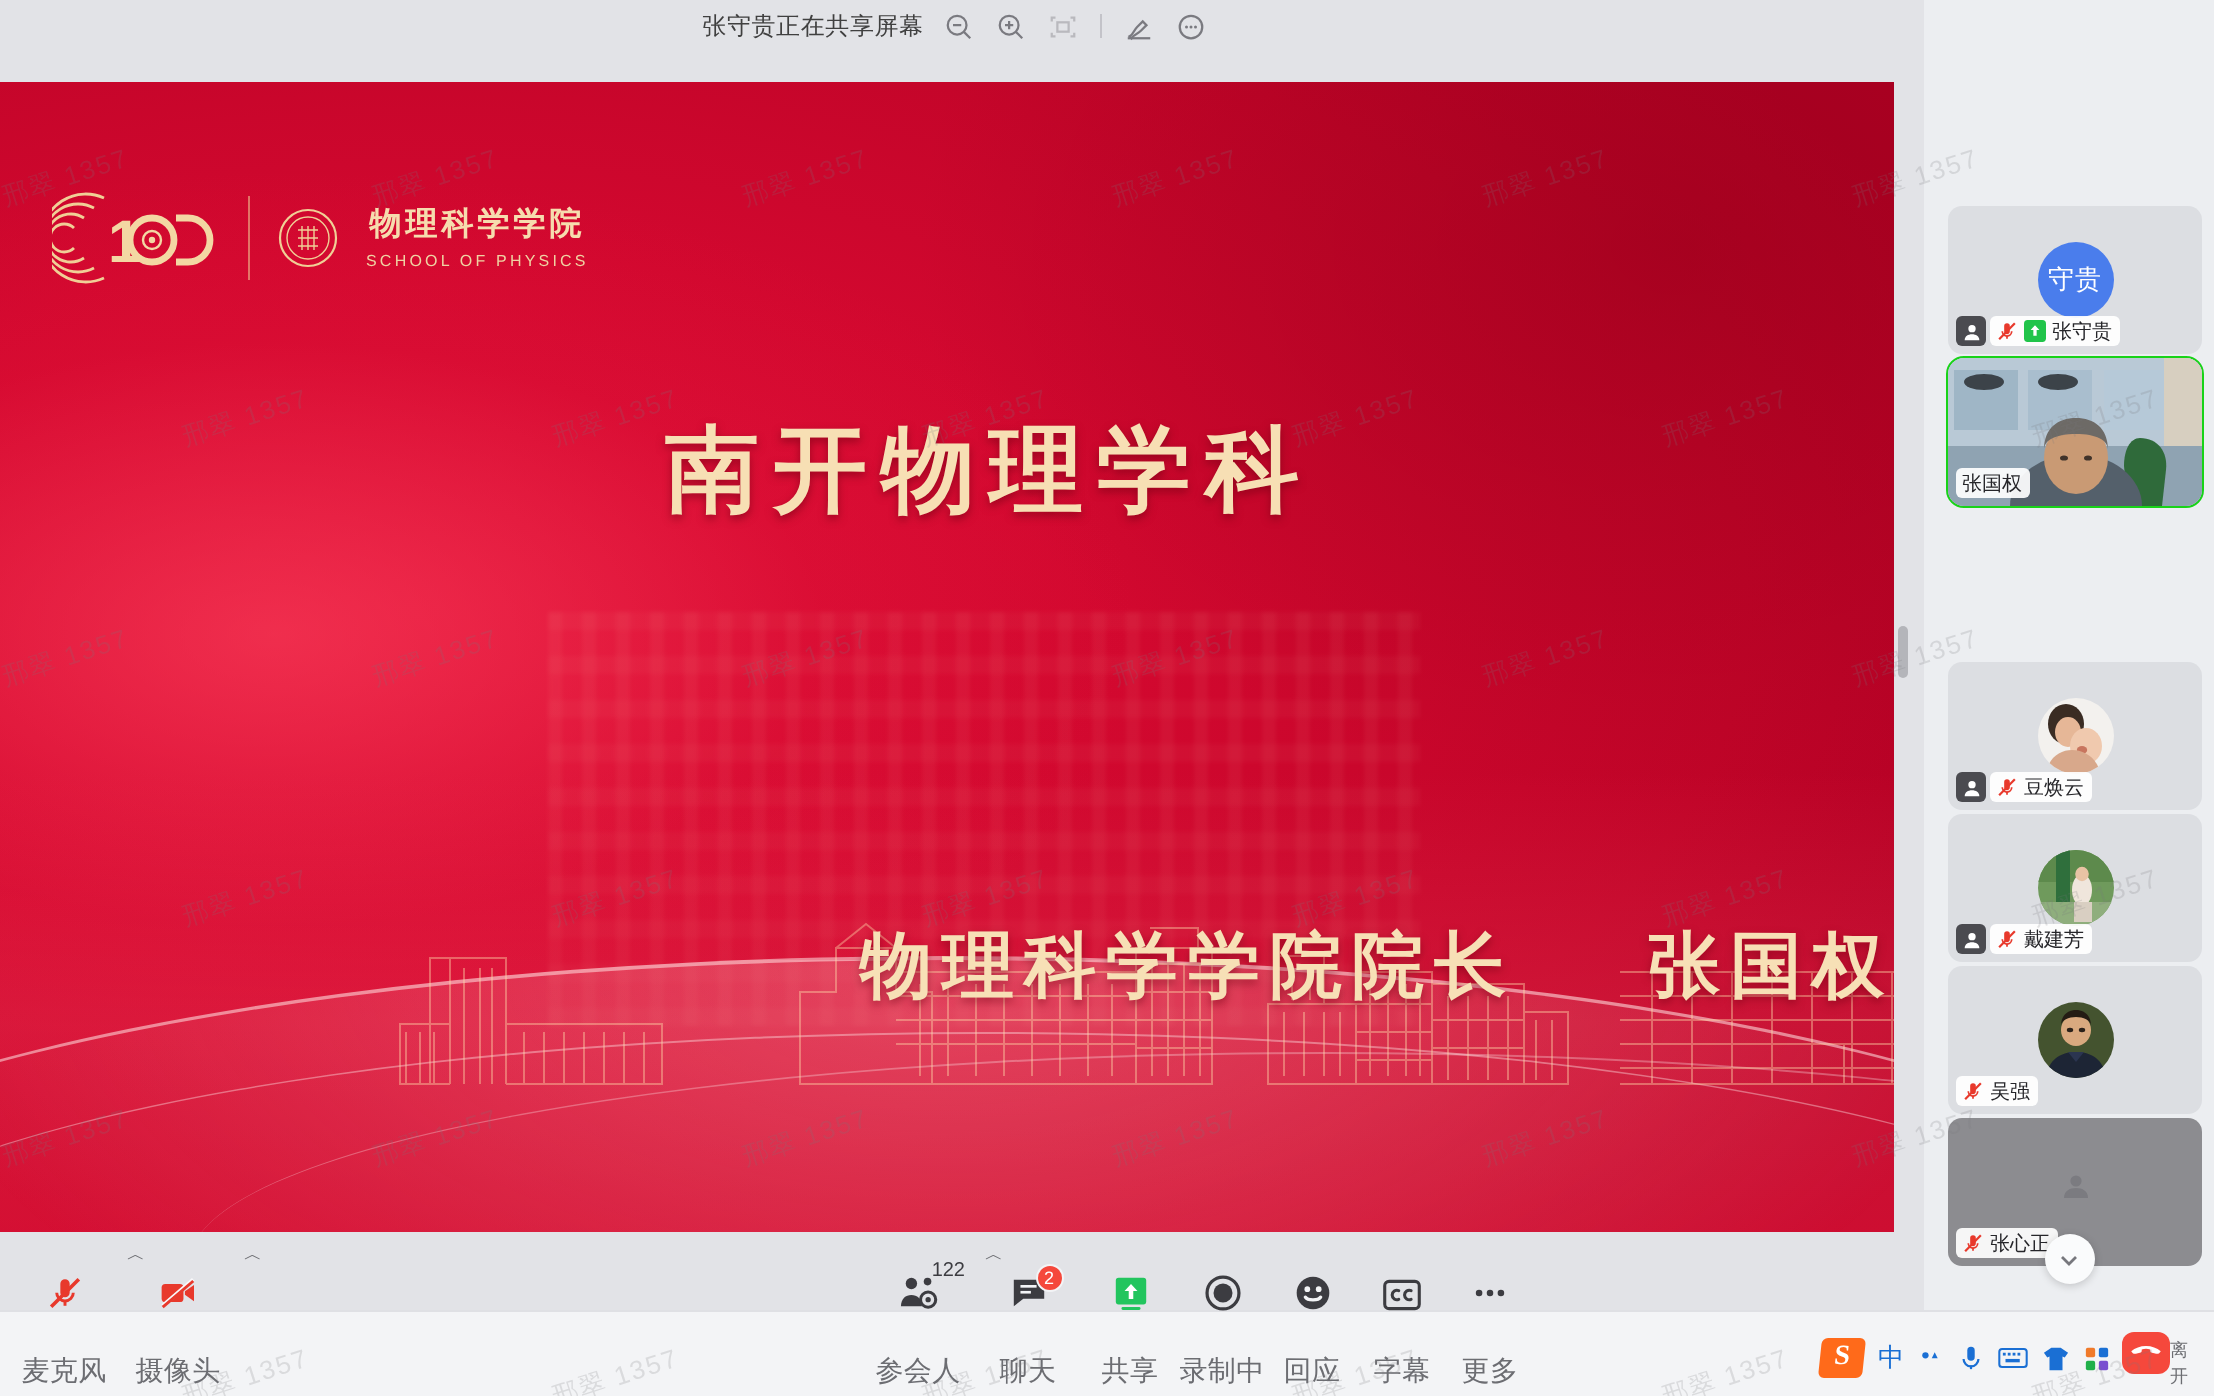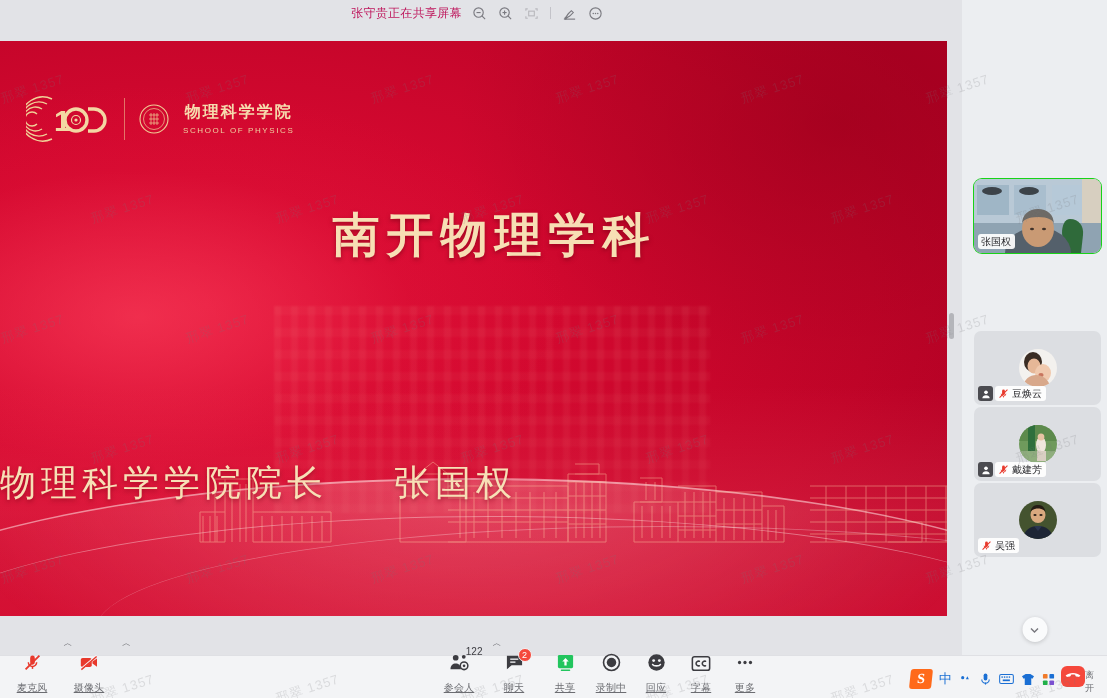--- a/index.html
+++ b/index.html
@@ -27,21 +27,21 @@
     letter-spacing: 1px;
   }
 
   
   .topbar {
     position: absolute; left: 0; top: 0; width: 955px; height: 26px;
     background: #e2e3e7;
     display: flex; align-items: center; justify-content: center;
     gap: 9px; z-index: 20;
   }
-  .topbar .share-text { font-size: 12px; color: #be185d; letter-spacing: .3px; }
+  .topbar .share-text { font-size: 12px; color: #404040; letter-spacing: .3px; }
   .tb-icon {
     width: 17px; height: 17px; display: inline-flex;
     align-items: center; justify-content: center;
     color: #7a7a80; cursor: pointer;
   }
   .tb-icon.disabled { color: #b9b9be; cursor: default; }
   .tb-div { width: 1px; height: 12px; background: #c3c3c9; margin: 0 1px; }
 
   
   .stage {
@@ -131,22 +131,22 @@
     line-height: 1.32;
   }
   .s-title-2 {
     font-family: "Liberation Sans", "DejaVu Sans", sans-serif;
     font-size: 47px; font-weight: 700; letter-spacing: 6px;
     color: #f9e4bd;
     text-shadow: 0 2px 4px rgba(110,0,18,.55);
     line-height: 1.32;
   }
   .s-sub {
-    position: absolute; left: 0; right: 0; top: 418px; text-align: left; z-index: 5;
-    font-size: 36px; font-weight: 400; letter-spacing: 5px;
+    position: absolute; left: 0; right: 0; top: 418px; text-align: right; z-index: 5;
+    font-size: 36px; font-weight: 700; letter-spacing: 5px;
     color: #f7e0b6;
     text-shadow: 0 2px 4px rgba(110,0,18,.5);
   }
   .s-sub .gap { display: inline-block; width: 36px; }
 
   .skyline {
     position: absolute; left: 0; right: 0; bottom: 62px; height: 130px;
     z-index: 3; opacity: .75;
   }
 
@@ -209,21 +209,21 @@
     position: absolute; left: 0; bottom: 0; width: 1107px; height: 43px;
     background: #f3f4f6; z-index: 30;
     border-top: 1px solid #dfe0e4;
   }
   .bb-item {
     position: absolute; bottom: 3px;
     display: flex; flex-direction: column; align-items: center;
     width: 54px; cursor: pointer;
   }
   .bb-ico { height: 20px; display: flex; align-items: flex-end; justify-content: center; position: relative; }
-  .bb-lb { font-size: 10px; color: #6c6d72; margin-top: 9px; letter-spacing: .2px; text-decoration: underline; }
+  .bb-lb { font-size: 14px; color: #6c6d72; margin-top: 21px; letter-spacing: .2px; }
   .chev { position: absolute; font-size: 9px; color: #6c6d72; bottom: 22px; }
   .badge {
     position: absolute; top: -4px; right: -7px;
     min-width: 14px; height: 14px; border-radius: 7px;
     background: #f5483c; color: #fff; font-size: 9px;
     display: flex; align-items: center; justify-content: center;
     padding: 0 3px; border: 1.5px solid #f3f4f6;
   }
   .cnt {
     position: absolute; top: -6px; right: -13px;
@@ -377,20 +377,46 @@
     </div>
 
     <div class="stage-scroll">
       <div class="thumb"></div>
     </div>
   </div>
 
   <div class="people">
 
 
+    <div class="tile" style="top:103px">
+      <div class="avatar-c" style="background:#4a7dec">
+        <span>守贵</span>
+      </div>
+      <div class="name-bar">
+        <div class="host-chip">
+          <svg width="10" height="10" viewBox="0 0 12 12">
+            <circle cx="6" cy="4" r="2.2" fill="#fff"></circle>
+            <path d="M1.6 11c0-2.4 2-3.6 4.4-3.6S10.4 8.6 10.4 11z" fill="#fff"></path>
+          </svg>
+        </div>
+        <div class="name-chip">
+          <svg width="11" height="11" viewBox="0 0 14 14">
+            <path d="M7 2a1.8 1.8 0 011.8 1.8v3.4A1.8 1.8 0 017 9a1.8 1.8 0 01-1.8-1.8V3.8A1.8 1.8 0 017 2z" fill="#e8392c"></path>
+            <path d="M4 7.2a3 3 0 006 0" fill="none" stroke="#e8392c" stroke-width="1.1"></path>
+            <line x1="7" y1="10.2" x2="7" y2="12" stroke="#e8392c" stroke-width="1.1"></line>
+            <line x1="2" y1="12.3" x2="12" y2="2" stroke="#e8392c" stroke-width="1.4"></line>
+          </svg>
+          <svg width="11" height="11" viewBox="0 0 12 12">
+            <rect width="12" height="12" rx="2" fill="#21c44a"></rect>
+            <path d="M6 2.8l2.4 2.6H6.9v3.2H5.1V5.4H3.6z" fill="#fff"></path>
+          </svg>
+          <span class="nm">张守贵</span>
+        </div>
+      </div>
+    </div>
 
     <div class="tile active" style="top:179px">
       <svg class="video" viewBox="0 0 127 74" preserveAspectRatio="none">
         <rect width="127" height="74" fill="#cfd8df"></rect>
         <rect x="0" y="0" width="127" height="44" fill="#b9c9d6"></rect>
         <rect x="3" y="6" width="32" height="30" fill="#9fb6c6"></rect>
         <rect x="40" y="6" width="32" height="30" fill="#a9bece"></rect>
         <rect x="78" y="6" width="30" height="30" fill="#b6c9d8"></rect>
         <rect x="108" y="0" width="19" height="52" fill="#d7cfc0"></rect>
         <ellipse cx="18" cy="12" rx="10" ry="4" fill="#3c4349"></ellipse>
@@ -490,20 +516,37 @@
             <path d="M7 2a1.8 1.8 0 011.8 1.8v3.4A1.8 1.8 0 017 9a1.8 1.8 0 01-1.8-1.8V3.8A1.8 1.8 0 017 2z" fill="#e8392c"></path>
             <path d="M4 7.2a3 3 0 006 0" fill="none" stroke="#e8392c" stroke-width="1.1"></path>
             <line x1="7" y1="10.2" x2="7" y2="12" stroke="#e8392c" stroke-width="1.1"></line>
             <line x1="2" y1="12.3" x2="12" y2="2" stroke="#e8392c" stroke-width="1.4"></line>
           </svg>
           <span class="nm">戴建芳</span>
         </div>
       </div>
     </div>
 
+    <div class="tile" style="top:559px;background:#8c8c90">
+      <svg style="position:absolute;left:50%;top:46%;transform:translate(-50%,-50%)" width="16" height="16" viewBox="0 0 16 16">
+        <circle cx="8" cy="5.5" r="2.8" fill="#7b7b80"></circle>
+        <path d="M2 14c0-3.4 2.7-5 6-5s6 1.6 6 5z" fill="#7b7b80"></path>
+      </svg>
+      <div class="name-bar">
+        <div class="name-chip">
+          <svg width="11" height="11" viewBox="0 0 14 14">
+            <path d="M7 2a1.8 1.8 0 011.8 1.8v3.4A1.8 1.8 0 017 9a1.8 1.8 0 01-1.8-1.8V3.8A1.8 1.8 0 017 2z" fill="#e8392c"></path>
+            <path d="M4 7.2a3 3 0 006 0" fill="none" stroke="#e8392c" stroke-width="1.1"></path>
+            <line x1="7" y1="10.2" x2="7" y2="12" stroke="#e8392c" stroke-width="1.1"></line>
+            <line x1="2" y1="12.3" x2="12" y2="2" stroke="#e8392c" stroke-width="1.4"></line>
+          </svg>
+          <span class="nm">张心正</span>
+        </div>
+      </div>
+    </div>
 
     <div class="scroll-down">
       <svg width="12" height="12" viewBox="0 0 12 12" fill="none" stroke="#77777d" stroke-width="1.4">
         <path d="M2.5 4.5L6 8l3.5-3.5"></path>
       </svg>
     </div>
   </div>
 
   <div class="bottombar">
 

